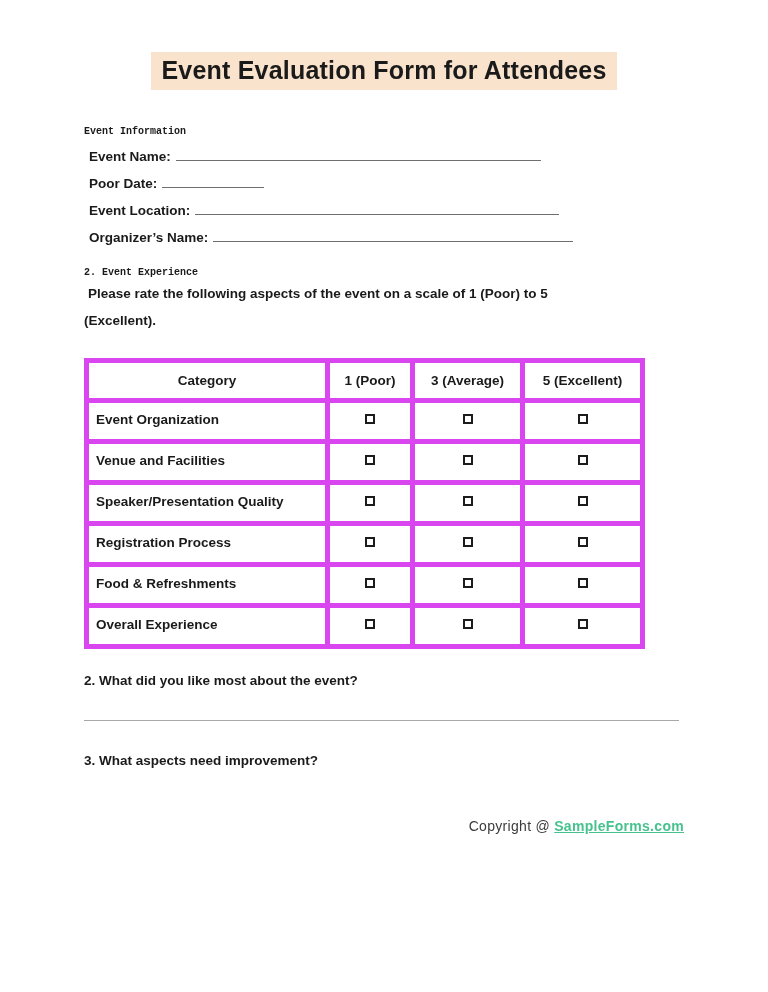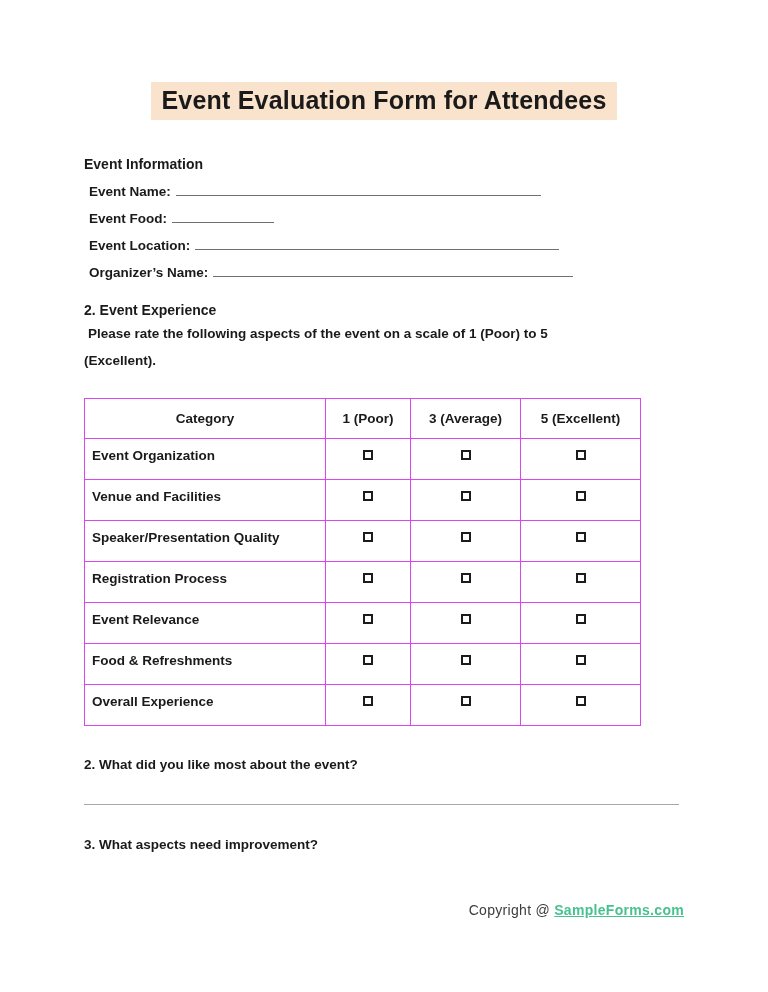--- a/index.html
+++ b/index.html
@@ -3,33 +3,34 @@
 <meta charset="utf-8">
 <style>
   * { margin: 0; padding: 0; box-sizing: border-box; }
   html, body {
     width: 768px; height: 992px;
     background: #ffffff;
     font-family: "Liberation Sans", sans-serif;
     color: #1a1a1a;
     overflow: hidden;
   }
-  .title-wrap { padding-top: 82px; text-align: center; }
+  .title-wrap { padding-top: 52px; text-align: center; }
   .title {
     display: inline-block;
     font-size: 25px;
     font-weight: 700;
     letter-spacing: 0.2px;
     padding: 4px 10px 5px 10px;
     background: #fae3cc;
   }
   .content { margin-left: 84px; width: 600px; }
   .section-heading {
-    font-size: 14px;
+    font-size: 10px;
     font-weight: 700;
+    font-family: Liberation Mono, monospace;
   }
   .info-heading { margin-top: 36px; }
   .fields { margin-top: 6px; padding-left: 5px; }
   .field-row {
     line-height: 27px;
     font-size: 13.5px;
     font-weight: 700;
     white-space: nowrap;
   }
   .fill-line {
@@ -50,40 +51,40 @@
     line-height: 27px;
   }
   .desc-line.first { padding-left: 4px; margin-top: 2px; }
   table.rating {
     border-collapse: collapse;
     margin-top: 24px;
     width: 556px;
     table-layout: fixed;
   }
   table.rating th, table.rating td {
-    border: 1px solid #d946ef;
+    border: 5px solid #d946ef;
     font-size: 13.5px;
     font-weight: 700;
   }
   table.rating th {
     height: 40px;
     text-align: center;
     vertical-align: middle;
   }
   table.rating td { height: 41px; vertical-align: top; }
   td.cat-cell { padding: 9px 6px 0 7px; text-align: left; }
   td.check-cell { text-align: center; padding-top: 9px; }
   .checkbox {
     display: inline-block;
     width: 10px; height: 10px;
     border: 2px solid #1c1c1c;
     background: #ffffff;
   }
   .q-heading { font-size: 13.5px; font-weight: 700; }
-  .q2 { margin-top: 31px; }
+  .q2 { margin-top: 24px; }
   .answer-line {
     margin-top: 32px;
     width: 595px;
     border-bottom: 1px solid #a8a8a8;
     height: 1px;
   }
   .q3 { margin-top: 32px; }
   .footer {
     margin-top: 50px;
     width: 600px;
@@ -107,21 +108,21 @@
 
 <div class="content">
 
   <div class="section-heading info-heading">Event Information</div>
 
   <div class="fields">
     <div class="field-row">
       <span>Event Name:</span><span class="fill-line line-name"></span>
     </div>
     <div class="field-row">
-      <span>Event Food:</span><span class="fill-line line-date"></span>
+      <span>Poor Date:</span><span class="fill-line line-date"></span>
     </div>
     <div class="field-row">
       <span>Event Location:</span><span class="fill-line line-location"></span>
     </div>
     <div class="field-row">
       <span>Organizer’s Name:</span><span class="fill-line line-organizer"></span>
     </div>
   </div>
 
   <div class="section-heading sec1-heading">2. Event Experience</div>
@@ -162,26 +163,20 @@
           <td class="check-cell"><span class="checkbox"></span></td>
           <td class="check-cell"><span class="checkbox"></span></td>
         </tr>
         <tr>
           <td class="cat-cell">Registration Process</td>
           <td class="check-cell"><span class="checkbox"></span></td>
           <td class="check-cell"><span class="checkbox"></span></td>
           <td class="check-cell"><span class="checkbox"></span></td>
         </tr>
         <tr>
-          <td class="cat-cell">Event Relevance</td>
-          <td class="check-cell"><span class="checkbox"></span></td>
-          <td class="check-cell"><span class="checkbox"></span></td>
-          <td class="check-cell"><span class="checkbox"></span></td>
-        </tr>
-        <tr>
           <td class="cat-cell">Food &amp; Refreshments</td>
           <td class="check-cell"><span class="checkbox"></span></td>
           <td class="check-cell"><span class="checkbox"></span></td>
           <td class="check-cell"><span class="checkbox"></span></td>
         </tr>
         <tr>
           <td class="cat-cell">Overall Experience</td>
           <td class="check-cell"><span class="checkbox"></span></td>
           <td class="check-cell"><span class="checkbox"></span></td>
           <td class="check-cell"><span class="checkbox"></span></td>

